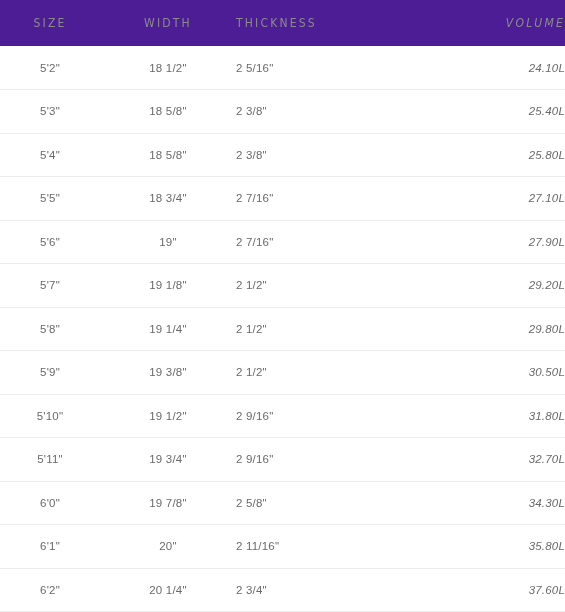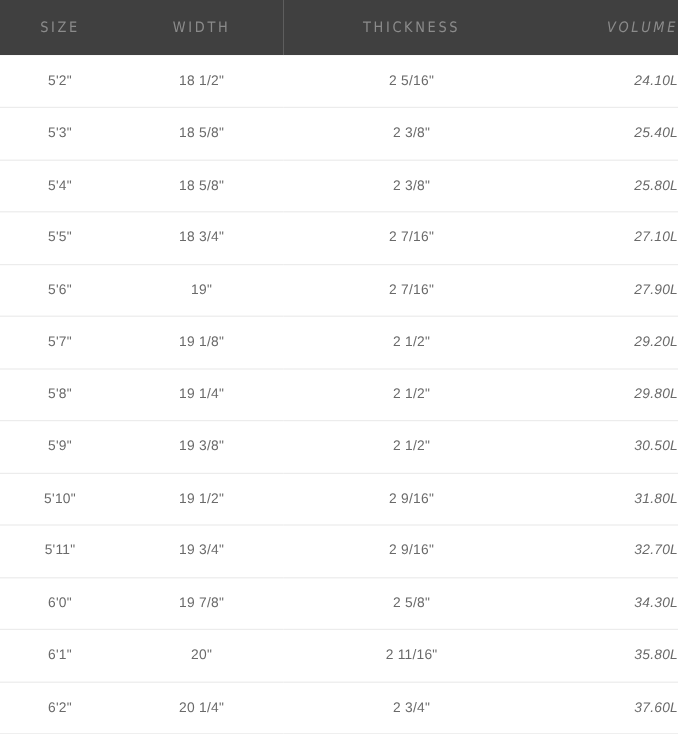--- a/index.html
+++ b/index.html
@@ -15,21 +15,21 @@
     -webkit-font-smoothing: antialiased;
   }
 
   .size-table {
     width: 565px;
     border-collapse: collapse;
     table-layout: fixed;
   }
 
   .size-table thead tr {
-    background: #404040;
+    background: #4c1d95;
     height: 46px;
     margin-left: 48px;
   }
 
   .size-table thead th {
     font-size: 12px;
     font-weight: 400;
     letter-spacing: 2.2px;
     color: #8b8b8b;
     text-transform: uppercase;
@@ -57,21 +57,21 @@
   }
 
   
   .col-size    { width: 100px; }
   .col-width   { width: 136px; }
   .col-thick   { width: 214px; }
   .col-volume  { width: 115px; }
 
   th.col-size,   td.col-size   { text-align: center; }
   th.col-width,  td.col-width  { text-align: center; }
-  th.col-thick,  td.col-thick  { text-align: center; }
+  th.col-thick,  td.col-thick  { text-align: left; }
   th.col-volume, td.col-volume { text-align: right; padding-right: 15px; font-style: italic; }
 
   th.col-size { padding-left: 2px; }
 </style>
 </head>
 <body>
 
 <table class="size-table">
   <thead>
     <tr>

